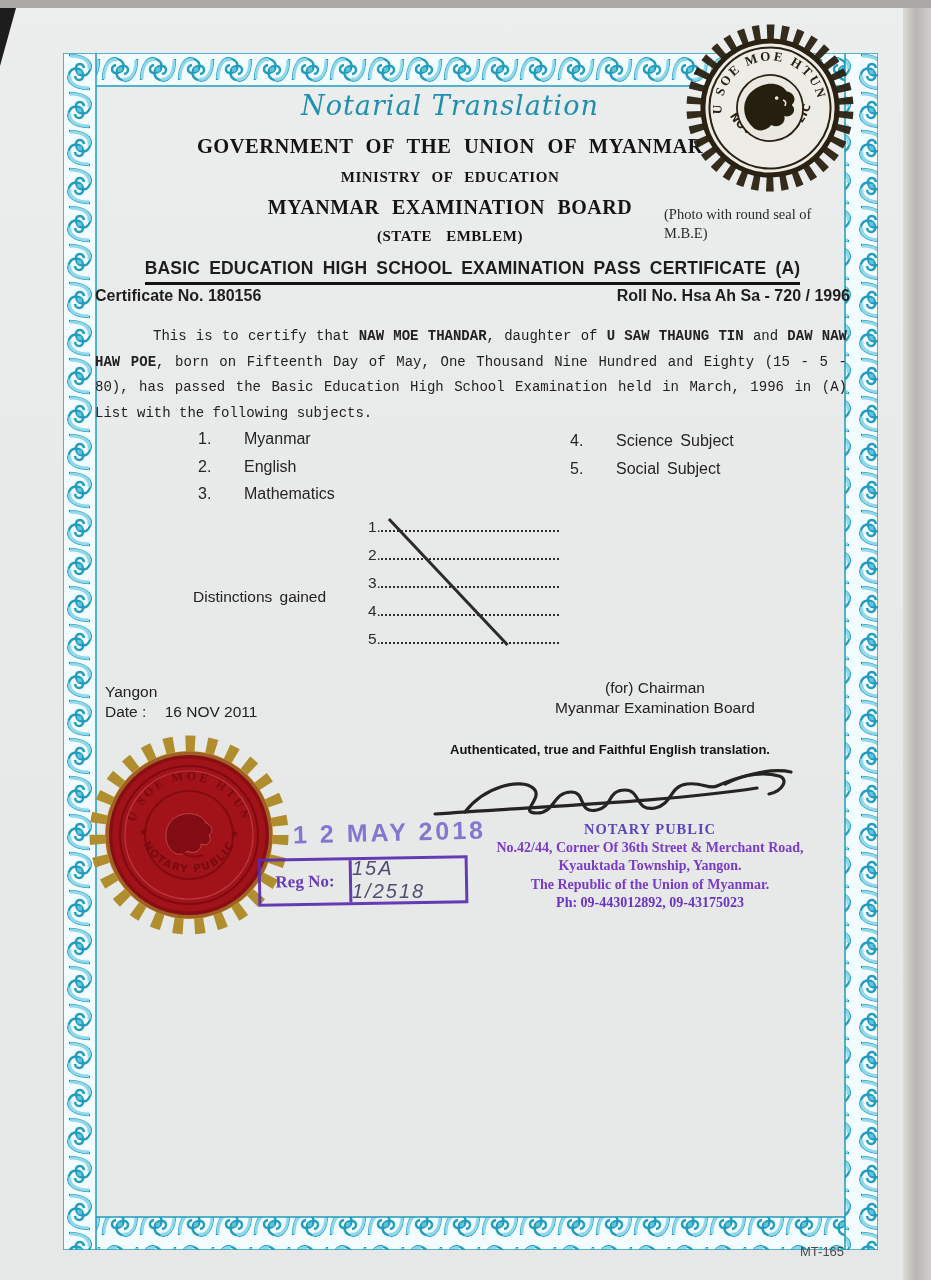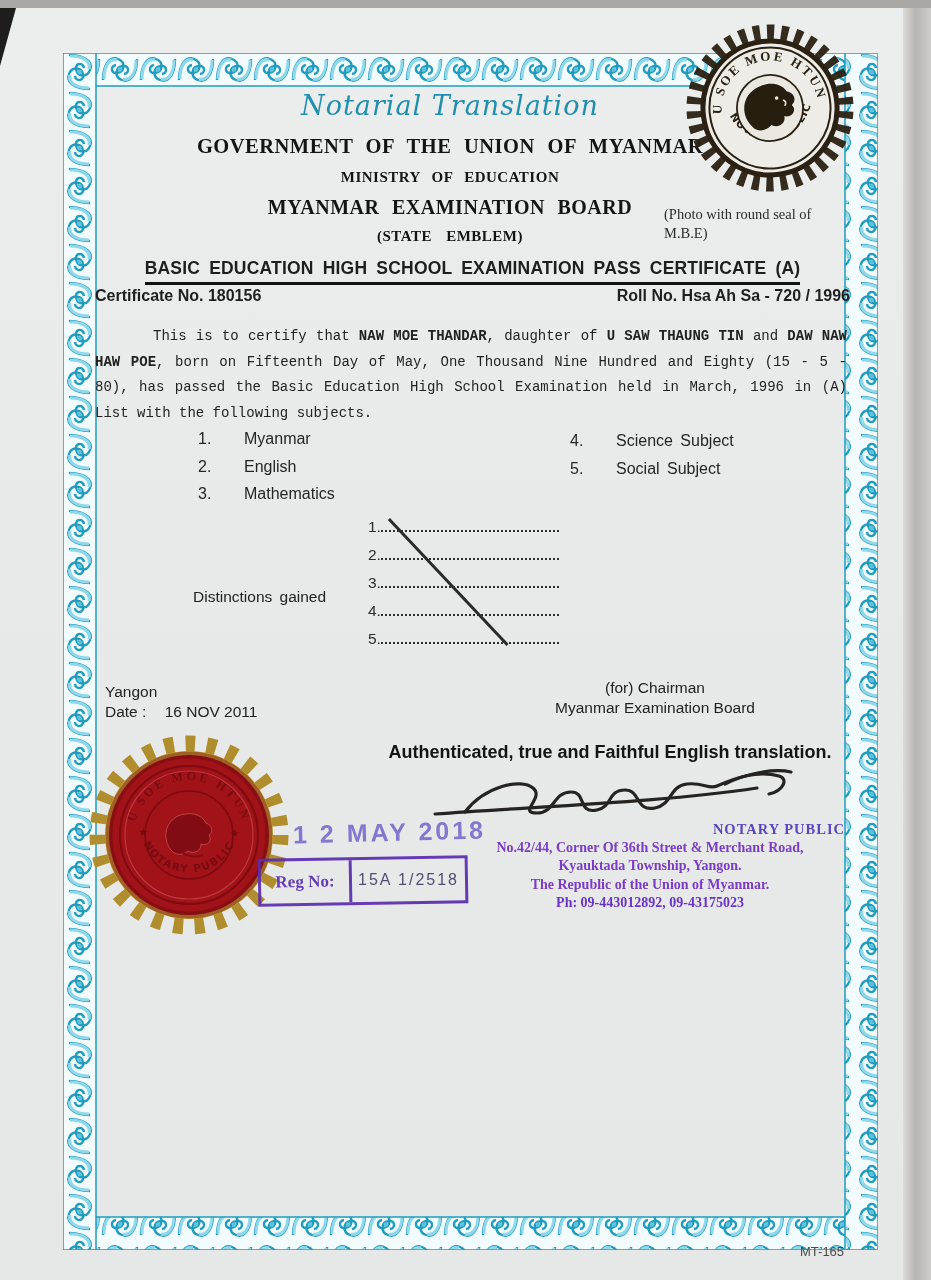--- a/index.html
+++ b/index.html
@@ -20,32 +20,32 @@
   .bodytext{font-size:14px;line-height:25.5px;text-align:justify;text-indent:58px;color:#222;font-family:Liberation Mono, monospace;}
   .subj-num{display:inline-block;width:46px;font-size:16px;}
   .subj-row{margin-bottom:9.5px;font-size:16px;color:#252525;word-spacing:3px;}
   
   .dot-row{position:absolute;white-space:nowrap;font-size:15.5px;color:#2b2b2b;}
   .leader{display:inline-block;width:178px;border-bottom:2.2px dotted #2e2e2e;height:14px;}
   .slash{position:absolute;height:2.6px;background:#2b2b2b;transform-origin:left top;}
   
   .small-txt{font-size:15.5px;color:#222;}
   .center-blk{text-align:center;font-size:15.5px;line-height:19.5px;color:#222;}
-  .auth{font-weight:bold;font-size:18px;text-align:center;color:#141414;}
+  .auth{font-weight:bold;font-size:13px;text-align:center;color:#141414;}
   .notary-blk{text-align:center;font-family:"Liberation Serif",serif;line-height:18.5px;}
   .n-name{font-weight:bold;font-size:15px;color:#5b45be;}
-  .n-title{font-weight:bold;font-size:14.5px;color:#5b45be;letter-spacing:1px;text-align:right;}
+  .n-title{font-weight:bold;font-size:14.5px;color:#5b45be;letter-spacing:1px;}
   .n-addr{font-weight:bold;font-size:14px;color:#7a3cc6;}
   .date-stamp{font-weight:bold;font-size:25px;color:#7668cc;letter-spacing:3px;
         transform:rotate(-1.5deg);opacity:.88;}
   .reg-box{display:flex;border:3px solid #5b2db0;transform:rotate(-1deg);opacity:.92;}
   .reg-label{width:88px;border-right:3px solid #5b2db0;display:flex;align-items:center;justify-content:center;
         font-family:"Liberation Serif",serif;font-weight:bold;font-size:17px;color:#5b2db0;}
   .reg-value{flex:1;display:flex;align-items:center;justify-content:center;
-        font-size:16px;letter-spacing:2px;color:#45406a;transform:rotate(1deg);border-radius:11px;}
+        font-style:italic;font-size:20px;letter-spacing:2px;color:#45406a;transform:rotate(1deg);border-radius:11px;}
   .footer-code{font-size:13px;color:#4a4a4a;}
   .edge-strip{left:903px;top:0;width:28px;height:1280px;
         background:linear-gradient(90deg,#dcdbd7,#b7b6b2 45%,#cfcecb);}
   .corner-wedge{left:0;top:0;width:16px;height:58px;background:#1d1d1d;
         clip-path:polygon(0 0,100% 0,0 100%);}
 </style>
 </head>
 <body>
 
 <div id="page">

